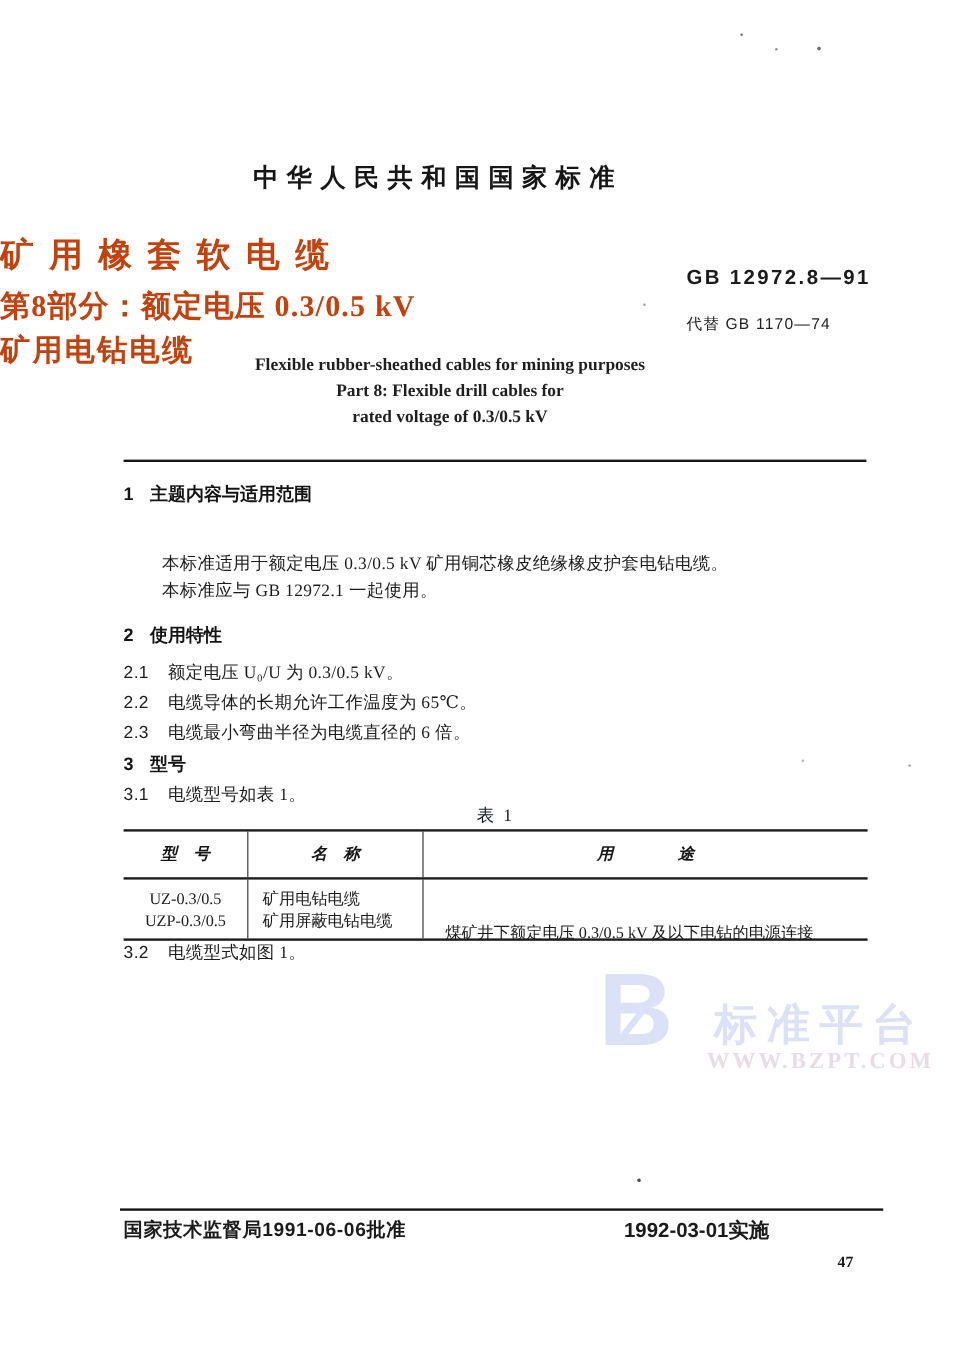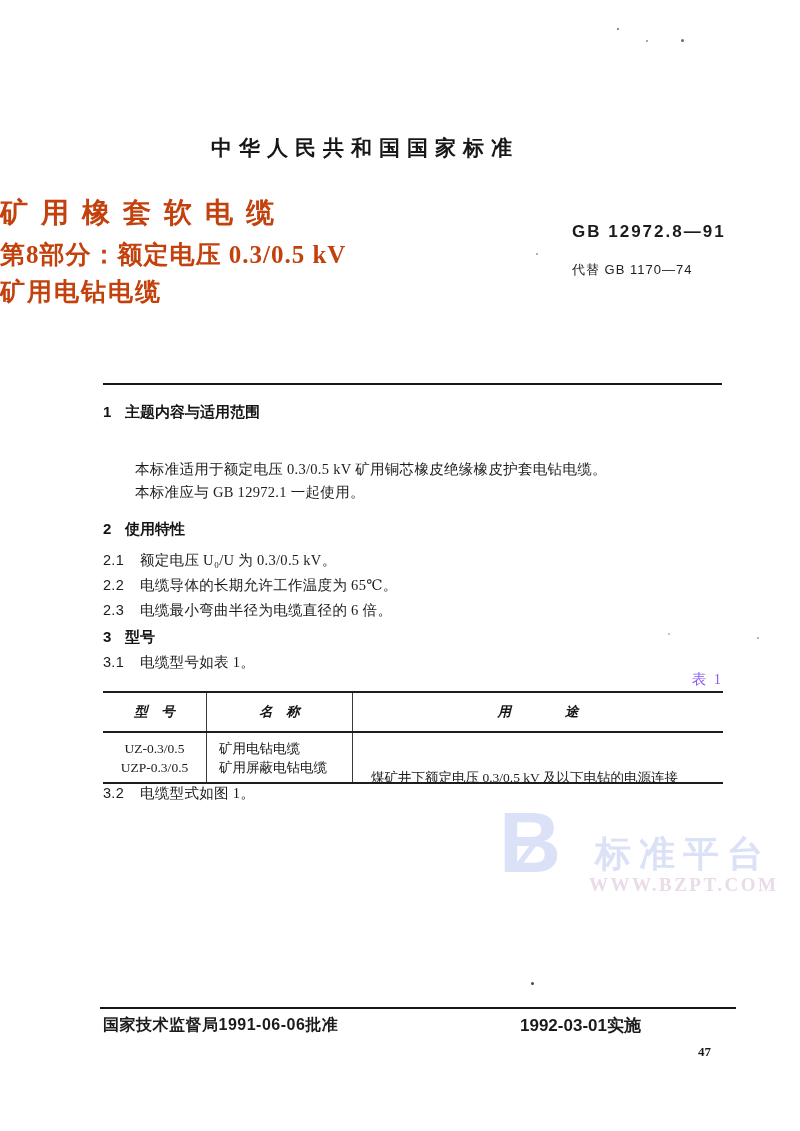--- a/index.html
+++ b/index.html
@@ -34,22 +34,22 @@
 
   
   .sec-heading { left:103px; font-family:"Liberation Sans","DejaVu Sans",sans-serif;
     font-size:15px; font-weight:bold; color:#141414; white-space:nowrap; }
   .sec-no { display:inline-block; min-width:22px; }
   .para { left:135px; font-size:14.5px; color:#1c1c1c; white-space:nowrap; letter-spacing:0.3px; }
   .item { left:103px; font-size:14.5px; color:#1c1c1c; white-space:nowrap; letter-spacing:0.3px; }
   .item .item-no { display:inline-block; min-width:37px; font-family:"Liberation Sans","DejaVu Sans",sans-serif; }
 
   
-  .tbl-caption { top:670px; left:103px; width:620px; text-align:right;
-    font-size:14.5px; color:#8b5cf6; letter-spacing:2px; }
+  .tbl-caption { top:670px; left:103px; width:620px; text-align:center;
+    font-size:14.5px; color:#0f172a; letter-spacing:2px; }
   .tbl { top:691px; left:103px; width:620px;
     border-top:2px solid #1d1d1d; border-bottom:2px solid #1d1d1d; font-size:13.5px; }
   .tbl-row { display:flex; }
   .tbl-hrow { height:40px; border-bottom:2px solid #1d1d1d;font-style:italic; }
   .tbl-drow { height:49px; }
   .c1 { width:104px; border-right:1.5px solid #3a3a3a; }
   .c2 { width:146px; border-right:1.5px solid #3a3a3a; }
   .c3 { flex:1; }
   .th { display:flex; align-items:center; justify-content:center;
     font-weight:bold; color:#161616; white-space:nowrap; }
@@ -100,20 +100,25 @@
 
   <div class="abs title-block">
     <div class="title-l1">矿用橡套软电缆</div>
     <div class="title-l2">第8部分：额定电压 0.3/0.5 kV</div>
     <div class="title-l3">矿用电钻电缆</div>
   </div>
 
   <div class="abs gb-num">GB 12972.8—91</div>
   <div class="abs gb-replaces">代替 GB 1170—74</div>
 
+  <div class="abs subtitle-en">
+    <div>Flexible rubber-sheathed cables for mining purposes</div>
+    <div>Part 8: Flexible drill cables for</div>
+    <div>rated voltage of 0.3/0.5 kV</div>
+  </div>
 
   <div class="abs rule rule-top"></div>
 
   <div class="abs sec-heading" style="top:403px">
     <span class="sec-no">1</span><span>主题内容与适用范围</span>
   </div>
   <div class="abs para" style="top:460px">本标准适用于额定电压 0.3/0.5 kV 矿用铜芯橡皮绝缘橡皮护套电钻电缆。</div>
   <div class="abs para" style="top:483px">本标准应与 GB 12972.1 一起使用。</div>
 
   <div class="abs sec-heading" style="top:520px">

